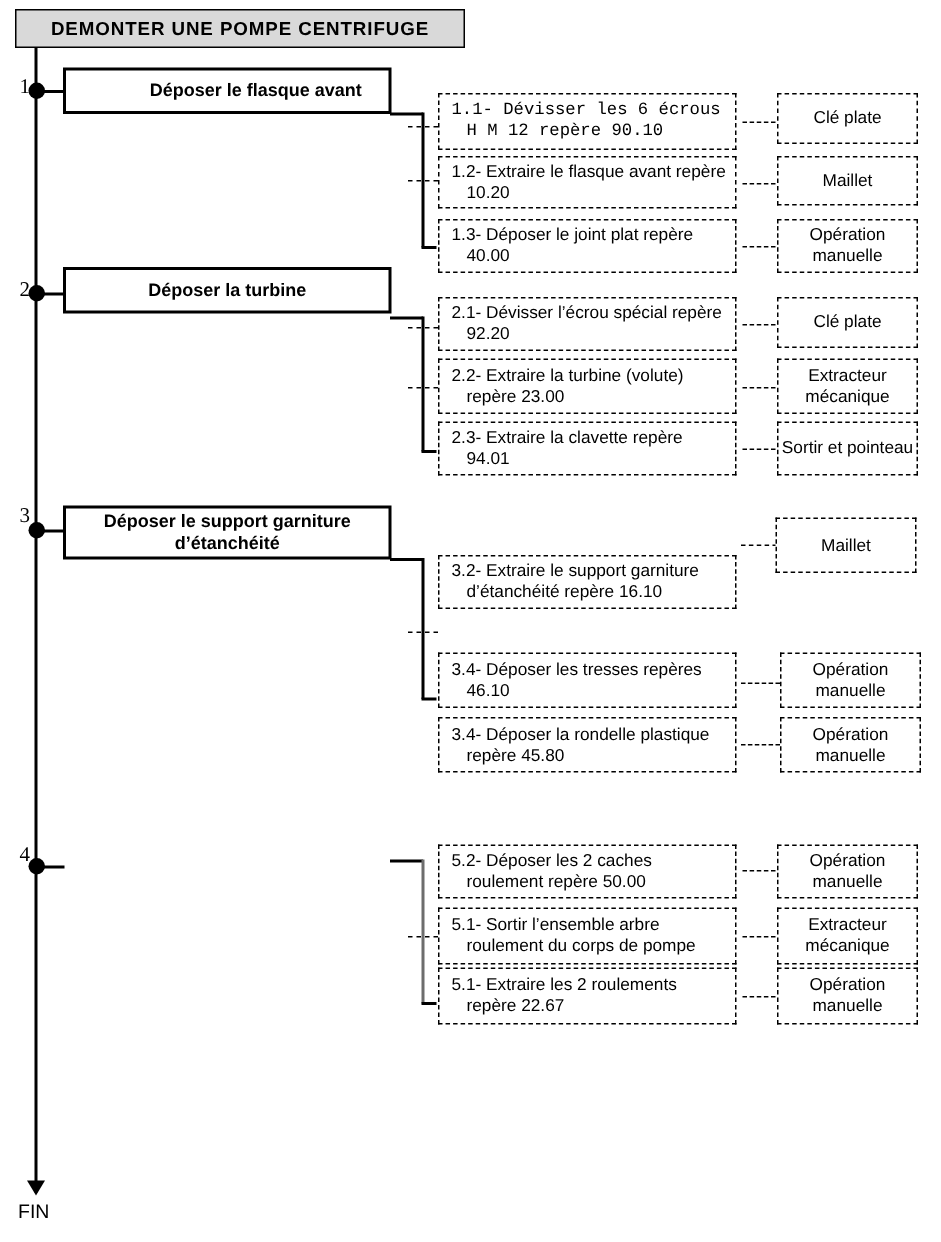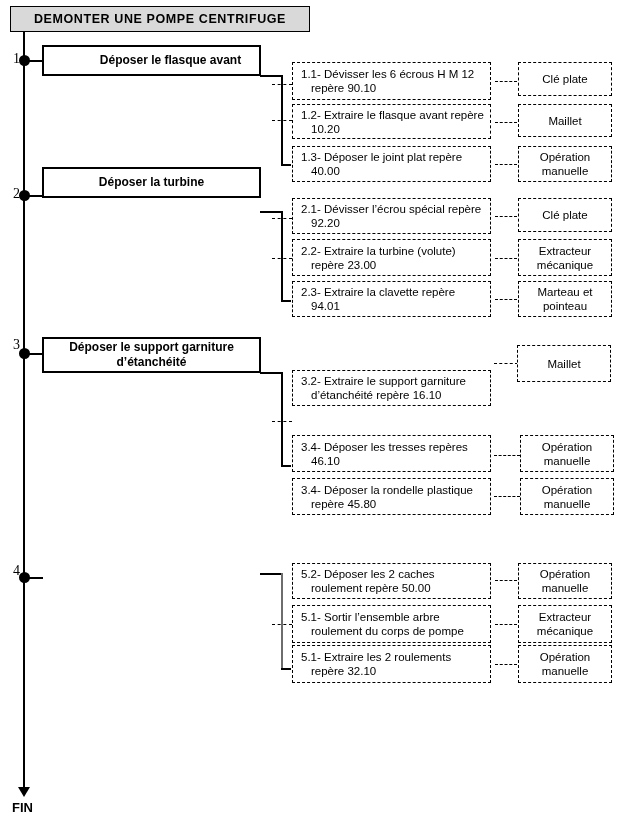--- a/index.html
+++ b/index.html
@@ -22,21 +22,21 @@
   
   .spine{
     position:absolute;left:23px;top:32px;width:2px;height:763px;background:#000;
   }
   .spine-arrow{
     position:absolute;left:18px;top:787px;width:0;height:0;
     border-left:6px solid transparent;border-right:6px solid transparent;
     border-top:10px solid #000;
   }
   .fin-label{
-    position:absolute;left:12px;top:800px;font-weight:bold;font-size:13px;
+    position:absolute;left:12px;top:800px;font-weight:normal;font-size:13px;
   }
 
   
   .step-num{
     position:absolute;font-size:14px;font-family:"Liberation Serif","DejaVu Serif",serif;
     width:18px;text-align:right;
   }
   .step-dot{
     position:absolute;width:11px;height:11px;border-radius:50%;background:#000;
   }
@@ -95,42 +95,42 @@
   <div class="step-stub" style="left:29px;top:60px;width:14px;"></div>
   <div class="step-box" style="top:45px;height:31px;padding-left:44px;">Déposer le flasque avant</div>
 
   <div class="brk-h" style="left:260px;top:75px;width:22px;"></div>
   <div class="brk-v" style="left:281px;top:75px;height:90px;"></div>
   <div class="brk-h" style="left:281px;top:164px;width:10px;"></div>
 
   <div class="dash-link" style="left:272px;top:84px;width:20px;"></div>
   <div class="dash-link" style="left:272px;top:120px;width:20px;"></div>
 
-  <div class="detail-box" style="top:62px;height:38px;">
+  <div class="detail-box" style="top:62px;height:38px;font-family:Liberation Mono, monospace;">
     <span class="txt">1.1- Dévisser les 6 écrous H M 12 repère 90.10</span>
   </div>
   <div class="detail-box" style="top:104px;height:35px;">
     <span class="txt">1.2- Extraire le flasque avant repère 10.20</span>
   </div>
   <div class="detail-box" style="top:146px;height:36px;">
     <span class="txt">1.3- Déposer le joint plat repère 40.00</span>
   </div>
 
   <div class="dash-link" style="left:495px;top:81px;width:22px;"></div>
   <div class="dash-link" style="left:495px;top:122px;width:22px;"></div>
   <div class="dash-link" style="left:495px;top:164px;width:22px;"></div>
 
   <div class="tool-box" style="left:518px;top:62px;height:34px;">Clé plate</div>
   <div class="tool-box" style="left:518px;top:104px;height:33px;">Maillet</div>
   <div class="tool-box" style="left:518px;top:146px;height:36px;">Opération manuelle</div>
 
   <div class="step-num" style="left:2px;top:186px;">2</div>
   <div class="step-dot" style="left:19px;top:190px;"></div>
   <div class="step-stub" style="left:29px;top:195px;width:14px;"></div>
-  <div class="step-box" style="top:167px;height:31px;">Déposer la turbine</div>
+  <div class="step-box" style="top:178px;height:31px;">Déposer la turbine</div>
 
   <div class="brk-h" style="left:260px;top:211px;width:22px;"></div>
   <div class="brk-v" style="left:281px;top:211px;height:90px;"></div>
   <div class="brk-h" style="left:281px;top:300px;width:10px;"></div>
 
   <div class="dash-link" style="left:272px;top:218px;width:20px;"></div>
   <div class="dash-link" style="left:272px;top:258px;width:20px;"></div>
 
   <div class="detail-box" style="top:198px;height:36px;">
     <span class="txt">2.1- Dévisser l’écrou spécial repère 92.20</span>
@@ -141,21 +141,21 @@
   <div class="detail-box" style="top:281px;height:36px;">
     <span class="txt">2.3- Extraire la clavette repère 94.01</span>
   </div>
 
   <div class="dash-link" style="left:495px;top:216px;width:22px;"></div>
   <div class="dash-link" style="left:495px;top:258px;width:22px;"></div>
   <div class="dash-link" style="left:495px;top:299px;width:22px;"></div>
 
   <div class="tool-box" style="left:518px;top:198px;height:34px;">Clé plate</div>
   <div class="tool-box" style="left:518px;top:239px;height:37px;">Extracteur mécanique</div>
-  <div class="tool-box" style="left:518px;top:281px;height:36px;">Marteau et pointeau</div>
+  <div class="tool-box" style="left:518px;top:281px;height:36px;">Sortir et pointeau</div>
 
   <div class="step-num" style="left:2px;top:337px;">3</div>
   <div class="step-dot" style="left:19px;top:348px;"></div>
   <div class="step-stub" style="left:29px;top:353px;width:14px;"></div>
   <div class="step-box" style="top:337px;height:36px;">Déposer le support garniture d’étanchéité</div>
 
   <div class="brk-h" style="left:260px;top:372px;width:22px;"></div>
   <div class="brk-v" style="left:281px;top:372px;height:94px;"></div>
   <div class="brk-h" style="left:281px;top:465px;width:10px;"></div>
 
@@ -189,21 +189,21 @@
 
   <div class="dash-link" style="left:272px;top:624px;width:20px;"></div>
 
   <div class="detail-box" style="top:563px;height:36px;">
     <span class="txt">5.2- Déposer les 2 caches roulement repère 50.00</span>
   </div>
   <div class="detail-box" style="top:605px;height:38px;">
     <span class="txt">5.1- Sortir l’ensemble arbre roulement du corps de pompe</span>
   </div>
   <div class="detail-box" style="top:645px;height:38px;">
-    <span class="txt">5.1- Extraire les 2 roulements repère 32.10</span>
+    <span class="txt">5.1- Extraire les 2 roulements repère 22.67</span>
   </div>
 
   <div class="dash-link" style="left:495px;top:580px;width:22px;"></div>
   <div class="dash-link" style="left:495px;top:624px;width:22px;"></div>
   <div class="dash-link" style="left:495px;top:664px;width:22px;"></div>
 
   <div class="tool-box" style="left:518px;top:563px;height:36px;">Opération manuelle</div>
   <div class="tool-box" style="left:518px;top:605px;height:38px;">Extracteur mécanique</div>
   <div class="tool-box" style="left:518px;top:645px;height:38px;">Opération manuelle</div>
 

